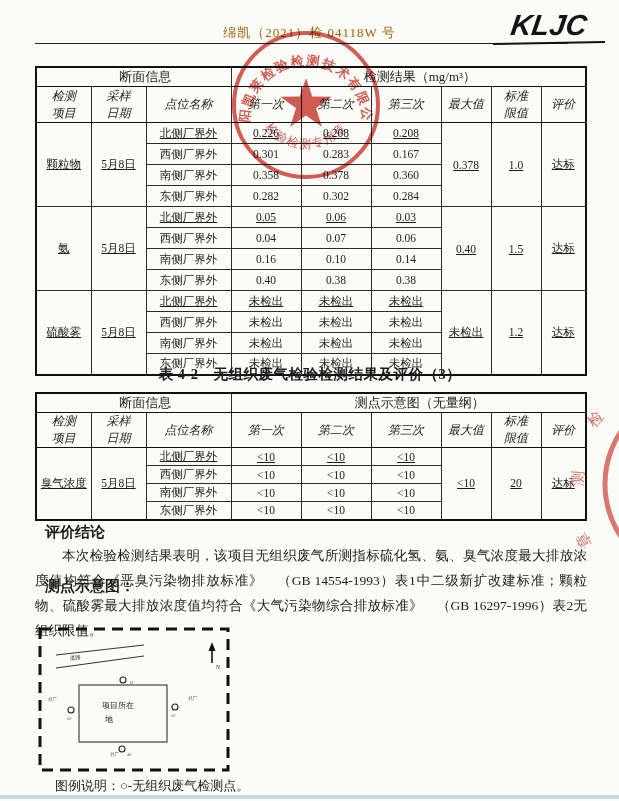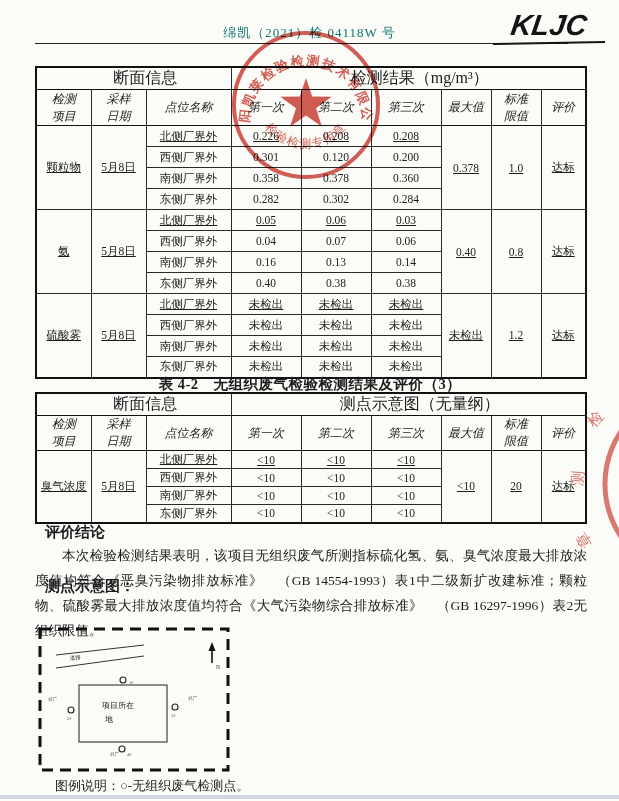--- a/index.html
+++ b/index.html
@@ -1,35 +1,35 @@
 <!DOCTYPE html>
 <html><head>
 <meta charset="utf-8">
 <style>
   * { margin:0; padding:0; box-sizing:border-box; }
   body { font-family:"Liberation Serif","DejaVu Serif",serif; background:#e9e9e7; }
   .page { position:relative; width:619px; height:801px; margin:0 auto; background:#fbfbf8; overflow:hidden; color:#1c1c1c; }
 
-  .doc-number { position:absolute; top:24px; left:0; width:100%; text-align:center; font-size:13px; letter-spacing:1px; color:#0f766e; }
+  .doc-number { position:absolute; top:24px; left:0; width:100%; text-align:center; font-size:13px; letter-spacing:1px; color:#a16207; }
   .header-rule { position:absolute; top:43px; left:35px; width:533px; height:0; border-top:1.6px solid #222; }
 
   .logo { position:absolute; top:11px; right:14px; width:112px; text-align:center; }
   .logo-text { font-family:"Liberation Sans","DejaVu Sans",sans-serif; font-style:italic; font-weight:900; font-size:29px; letter-spacing:0px; color:#141414; transform:skewX(-8deg); display:inline-block; line-height:1; }
   .logo-swoosh { height:0; border-top:2.5px solid #141414; margin-top:2px; transform:skewY(-1deg); }
 
   .tbl-title { position:absolute; left:35px; width:550px; text-align:center; font-weight:bold; font-size:14.5px; letter-spacing:.5px; }
   #title1 { top:49px; }
-  #title2 { top:375px; }
+  #title2 { top:365px; }
 
   table.rpt { position:absolute; left:35px; width:550px; border-collapse:collapse; table-layout:fixed; border:2px solid #111; background:transparent; }
   #t1 { top:66px; }
   #t2 { top:392px; }
   table.rpt td { border:1px solid #2a2a2a; text-align:center; vertical-align:middle; font-size:11.5px; white-space:pre-line; padding:0 1px; }
   tr.hdr1 { height:18px; }
-  tr.hdr1 td { font-size:16px; border-bottom:1.6px solid #111;padding-left:24px; }
+  tr.hdr1 td { font-size:13px; border-bottom:1.6px solid #111;padding-left:24px; }
   tr.hdr2 { height:36px;font-style:italic; }
   tr.hdr2 td { font-size:12px; border-bottom:1.6px solid #111; }
   #t2 tr.hdr2 { height:34px; }
   tr.data { height:21px; }
   #t2 tr.data { height:18px; }
   tr.group-start td { border-top:1.8px solid #111;text-decoration:underline; }
 
   .section-heading { position:absolute; left:35px; font-weight:bold; font-size:15px;margin-left:10px; }
   #concl-head { top:523px; }
   #map-head { top:577px; }
@@ -96,22 +96,22 @@
       <td>0.226</td>
       <td>0.208</td>
       <td>0.208</td>
       <td rowspan="4">0.378</td>
       <td rowspan="4">1.0</td>
       <td rowspan="4">达标</td>
     </tr>
     <tr class="data">
       <td>西侧厂界外</td>
       <td>0.301</td>
-      <td>0.120</td>
-      <td>0.200</td>
+      <td>0.283</td>
+      <td>0.167</td>
     </tr>
     <tr class="data">
       <td>南侧厂界外</td>
       <td>0.358</td>
       <td>0.378</td>
       <td>0.360</td>
     </tr>
     <tr class="data">
       <td>东侧厂界外</td>
       <td>0.282</td>
@@ -120,33 +120,33 @@
     </tr>
 
     <tr class="data group-start">
       <td rowspan="4">氨</td>
       <td rowspan="4">5月8日</td>
       <td>北侧厂界外</td>
       <td>0.05</td>
       <td>0.06</td>
       <td>0.03</td>
       <td rowspan="4">0.40</td>
-      <td rowspan="4">0.8</td>
+      <td rowspan="4">1.5</td>
       <td rowspan="4">达标</td>
     </tr>
     <tr class="data">
       <td>西侧厂界外</td>
       <td>0.04</td>
       <td>0.07</td>
       <td>0.06</td>
     </tr>
     <tr class="data">
       <td>南侧厂界外</td>
       <td>0.16</td>
-      <td>0.13</td>
+      <td>0.10</td>
       <td>0.14</td>
     </tr>
     <tr class="data">
       <td>东侧厂界外</td>
       <td>0.40</td>
       <td>0.38</td>
       <td>0.38</td>
     </tr>
 
     <tr class="data group-start">

